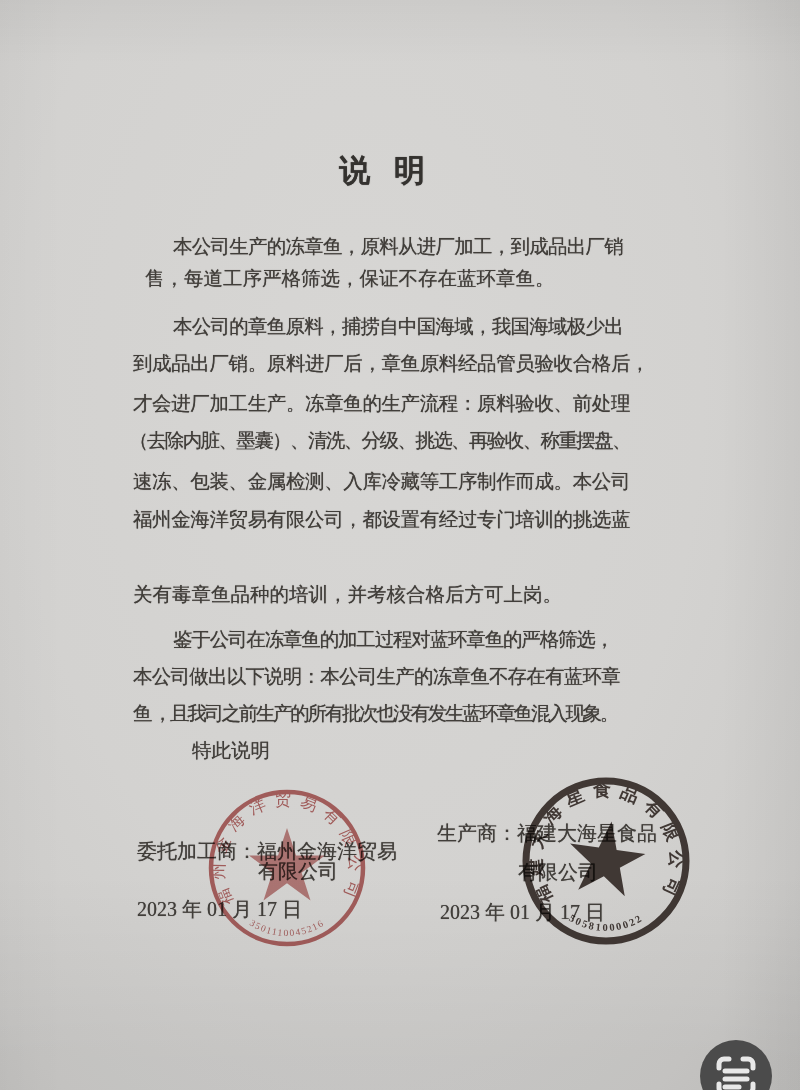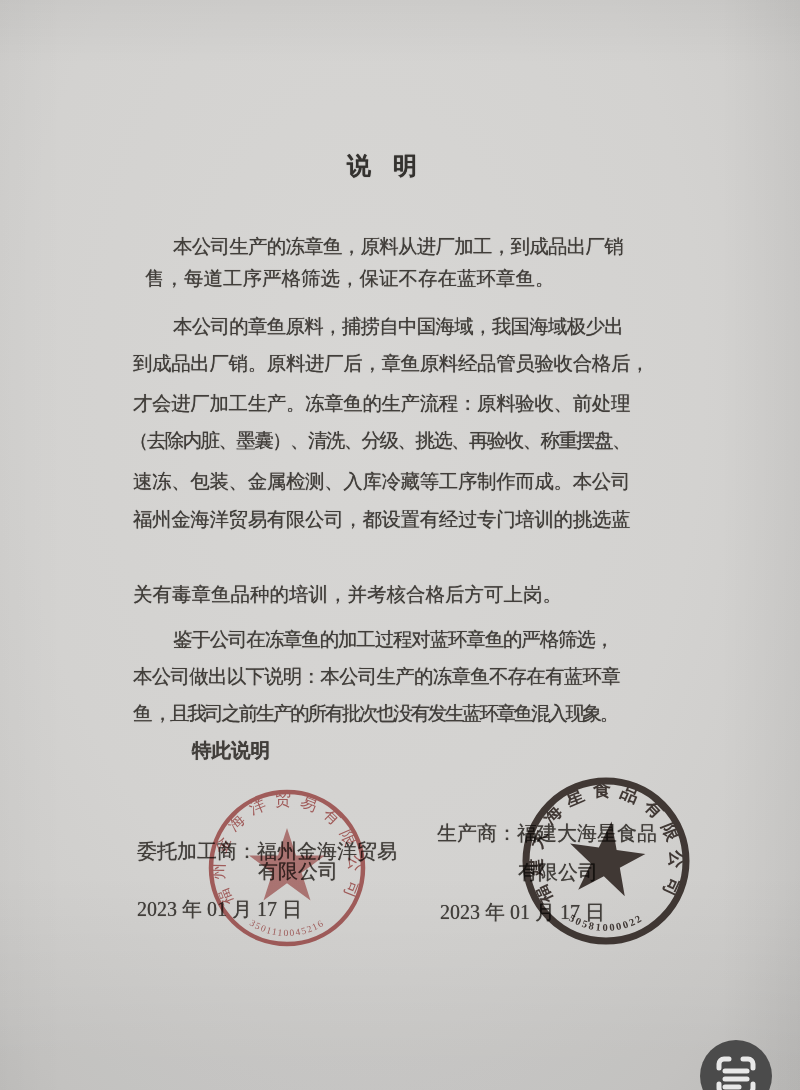--- a/index.html
+++ b/index.html
@@ -10,24 +10,24 @@
       linear-gradient(90deg, rgba(0,0,0,0.02) 0%, rgba(0,0,0,0) 8%, rgba(0,0,0,0) 90%, rgba(0,0,0,0.04) 100%),
       radial-gradient(ellipse at 45% 35%, #d7d6d4 0%, #d3d2d0 55%, #cdccca 85%, #c6c5c3 100%);
     font-family:"Liberation Serif","DejaVu Serif",serif;
   }
   .doc-line{
     position:absolute;white-space:pre;color:#413e3a;font-size:19.5px;line-height:1;
     text-shadow:0 0 0.7px rgba(64,60,56,.85);
   }
   .doc-title{
     position:absolute;top:150px;left:0;width:766px;text-align:center;
-    font-size:24px;font-weight:bold;color:#34322f;word-spacing:12px;letter-spacing:2px;
+    font-size:31px;font-weight:bold;color:#34322f;word-spacing:12px;letter-spacing:2px;
     text-shadow:0 0 0.8px rgba(50,48,45,.9);
   }
-  .bold{font-weight:bold;padding-left:20px;}
+  .bold{font-weight:normal;padding-left:20px;}
   .sig{
     position:absolute;white-space:pre;color:#413e3a;font-size:20px;line-height:1;
     text-shadow:0 0 0.7px rgba(64,60,56,.85);
   }
   .stamp{position:absolute;mix-blend-mode:multiply;}
   .stamp-left{left:192px;top:773px;opacity:.82;}
   .stamp-right{left:504px;top:759px;opacity:.9;}
   .stamp text{font-family:"Liberation Serif","DejaVu Serif",serif;}
   .fab{position:absolute;left:700px;top:1040px;width:72px;height:72px;}
 </style>

